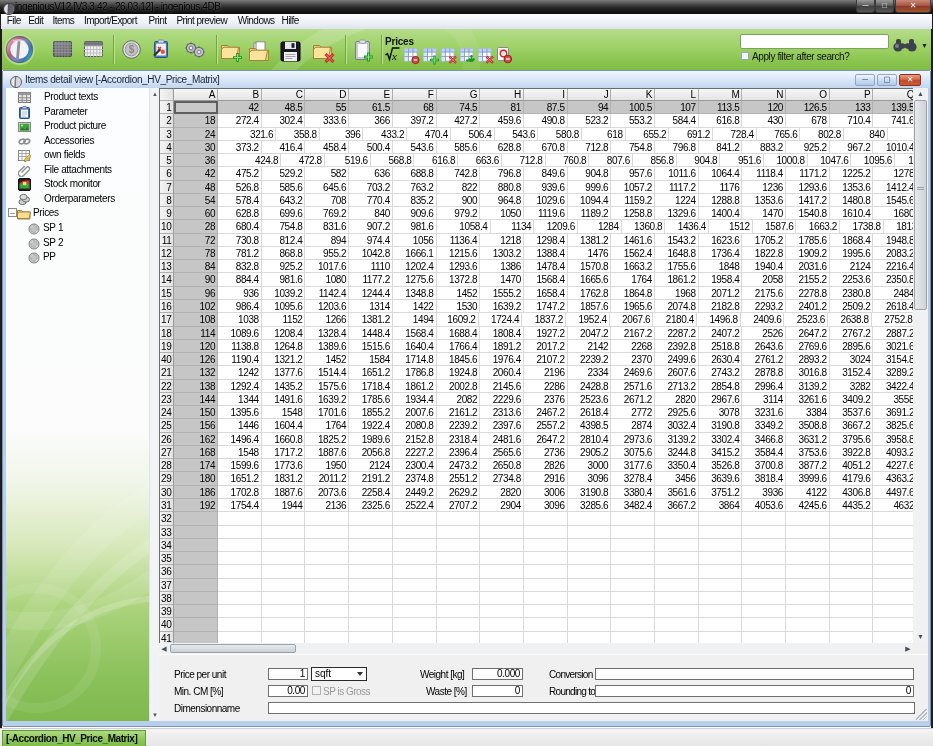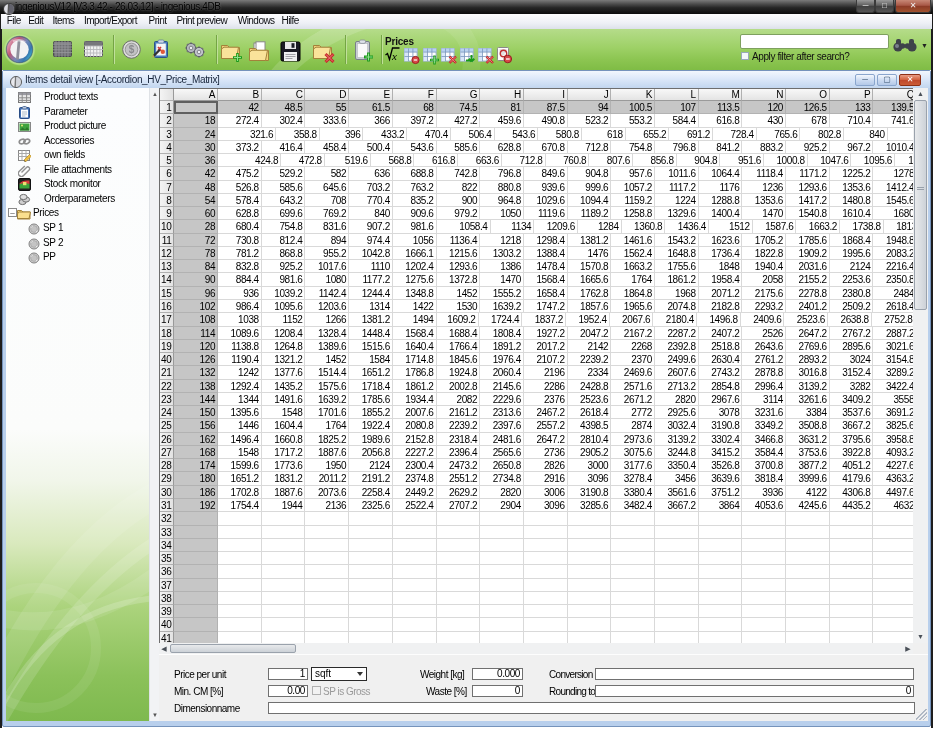--- a/index.html
+++ b/index.html
@@ -1289,12 +1289,15 @@
 <span class="fl" style="left:267px;top:31px">Waste [%]</span>
 <div class="fb num" style="left:313px;top:30px;width:51px">0</div>
 <span class="fl" style="left:390px;top:31px;letter-spacing:-0.7px">Rounding to</span>
 <div class="fb num" style="left:436px;top:30px;width:319px">0</div>
 <span class="fl" style="left:15px;top:48px">Dimensionname</span>
 <div class="fb txt" style="left:109px;top:47px;width:647px"></div>
 <div id="spchk"></div>
 </div>
   <div id="resz"></div>
 </div>
+<div id="status">
+      <div id="stab">[-Accordion_HV_Price_Matrix]</div>
+    </div>
 </div>
 </body></html>

